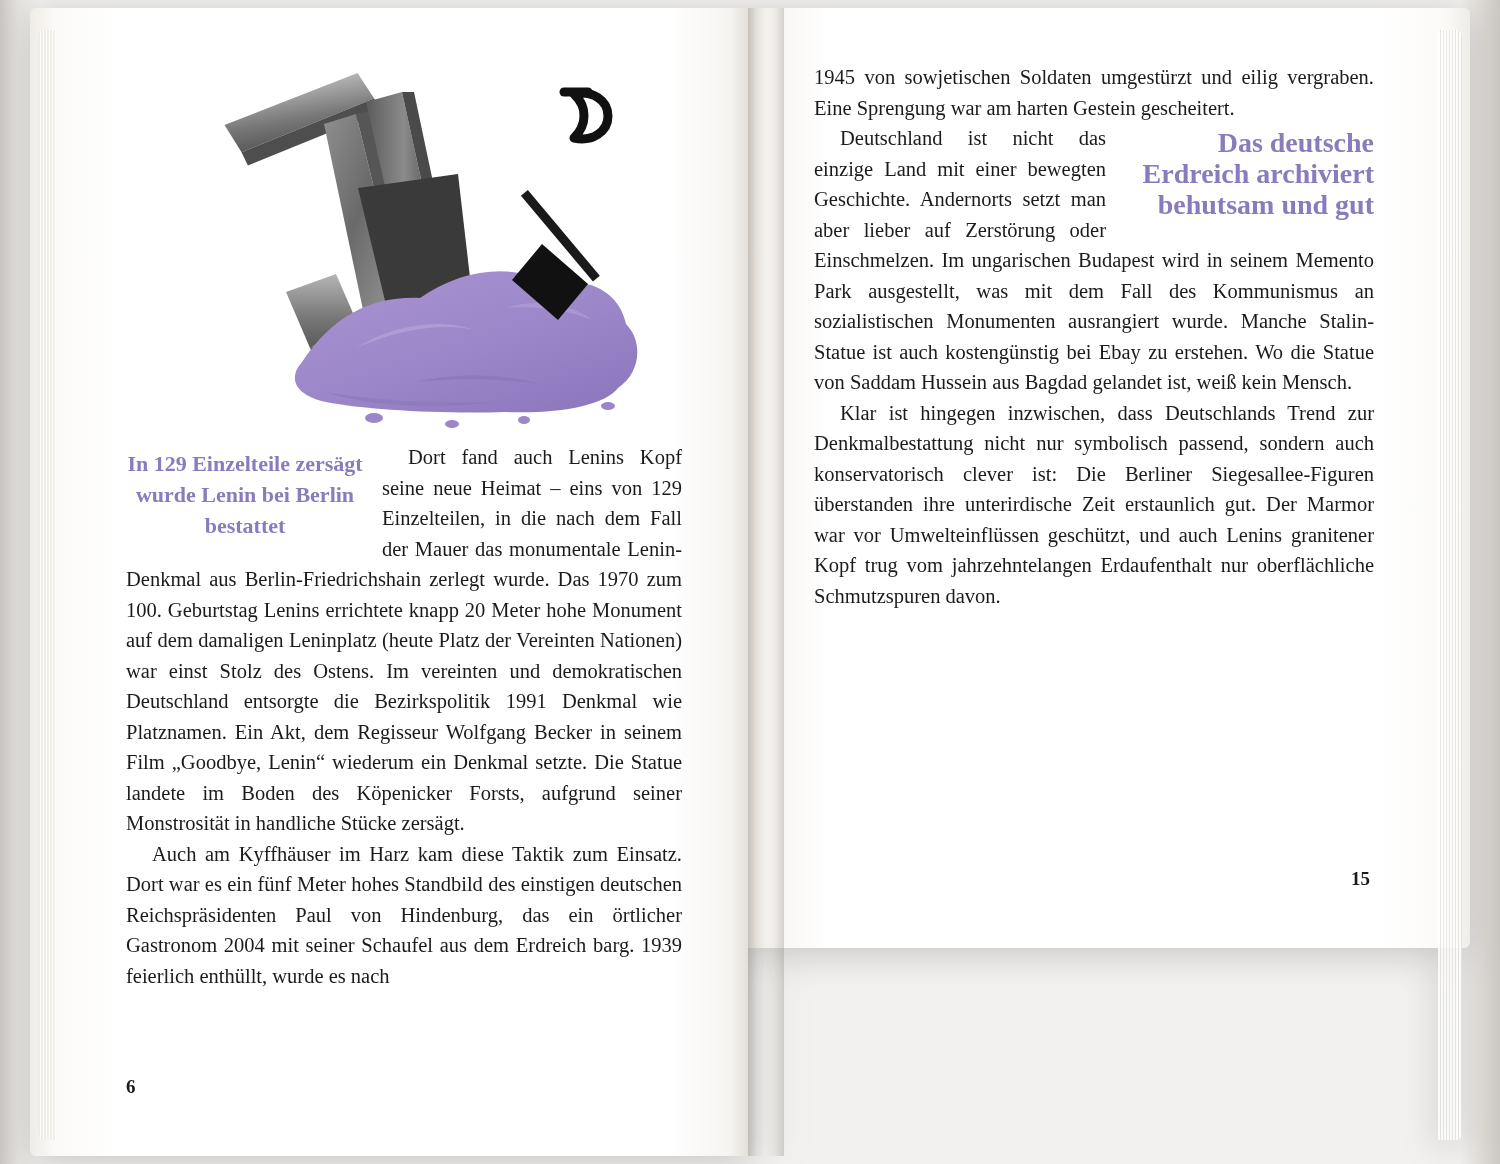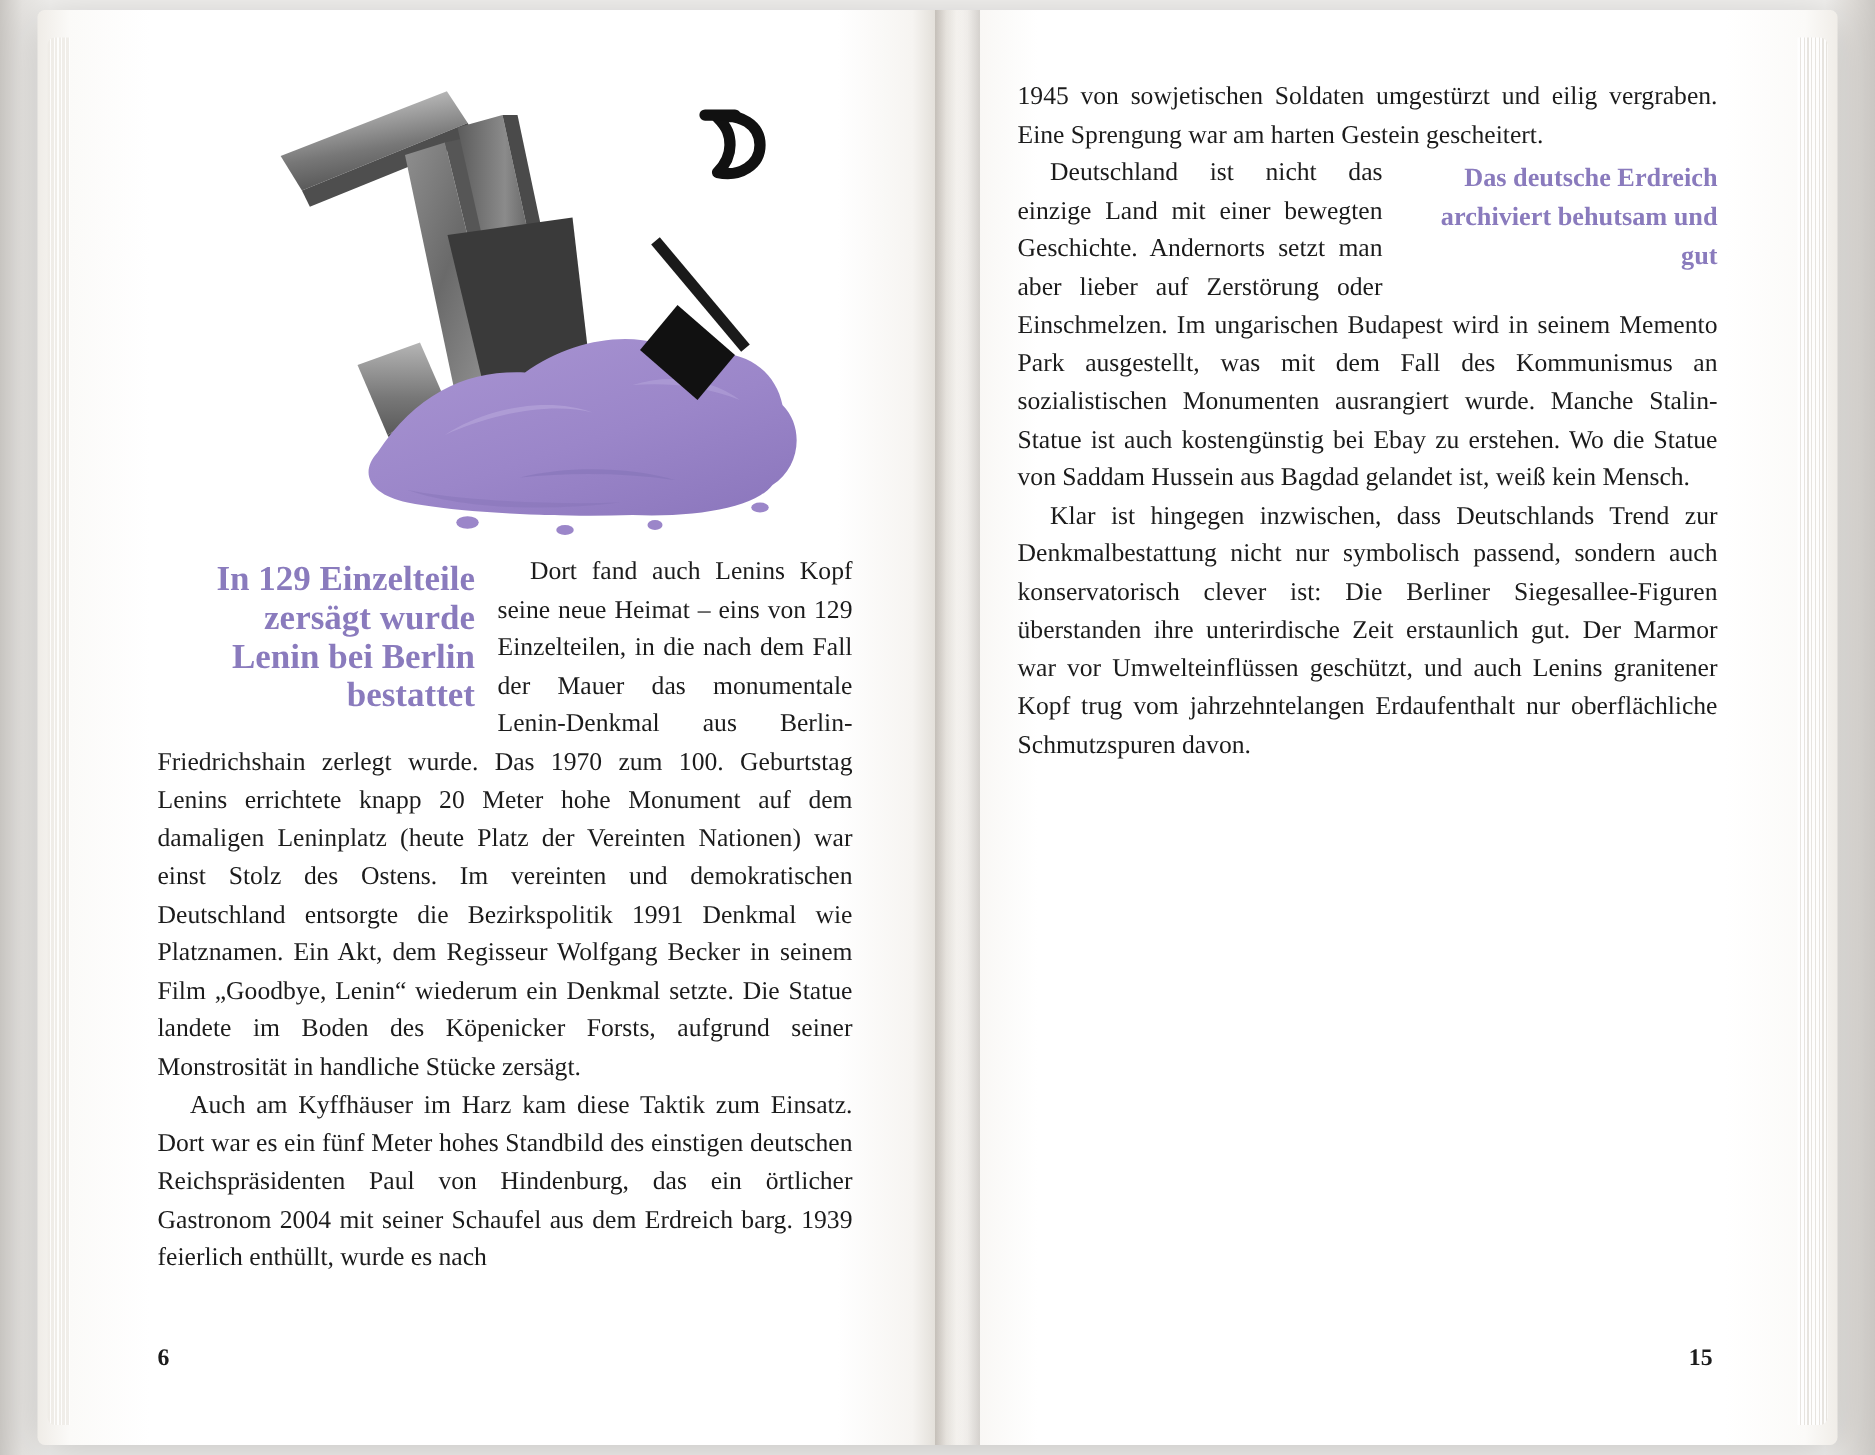--- a/index.html
+++ b/index.html
@@ -50,21 +50,21 @@
     width: 718px;
     height: 1148px;
     padding: 54px 66px 40px 96px;
     background:
       linear-gradient(to right, #efece7 0px, #fbfaf8 26px, #ffffff 90px, #ffffff 640px, #f6f4f1 700px, #e3e0da 718px);
     border-radius: 6px 0 0 6px;
   }
 
   .page-right {
     width: 722px;
-    height: 1148px;
+    height: 940px;
     padding: 54px 96px 40px 66px;
     background:
       linear-gradient(to left, #f0ede8 0px, #fbfaf8 26px, #ffffff 90px, #ffffff 640px, #f7f5f2 700px, #e6e2dc 722px);
     border-radius: 0 6px 6px 0;
   }
 
   
   .page-edges {
     position: absolute;
     right: 8px;
@@ -122,35 +122,35 @@
   }
   .body-text p {
     margin: 0;
     text-indent: 26px;
   }
   .body-text p.noindent { text-indent: 0; }
 
   .pull-quote {
     float: left;
     width: 238px;
-    margin: 6px 18px 2px 16px;
+    margin: 6px 18px 2px 0;
     font-weight: bold;
     color: #8a7bbd;
-    font-size: 28px;
+    font-size: 22px;
     line-height: 31px;
-    text-align: right;
+    text-align: center;
     text-indent: 0;
   }
   .pull-quote-right {
     float: right;
     width: 250px;
     margin: 4px 0 2px 18px;
     font-weight: bold;
     color: #8a7bbd;
-    font-size: 21px;
+    font-size: 28px;
     line-height: 31px;
     text-align: right;
     text-indent: 0;
   }
 
   .folio {
     position: absolute;
     bottom: 58px;
     font-weight: bold;
     font-size: 19px;

